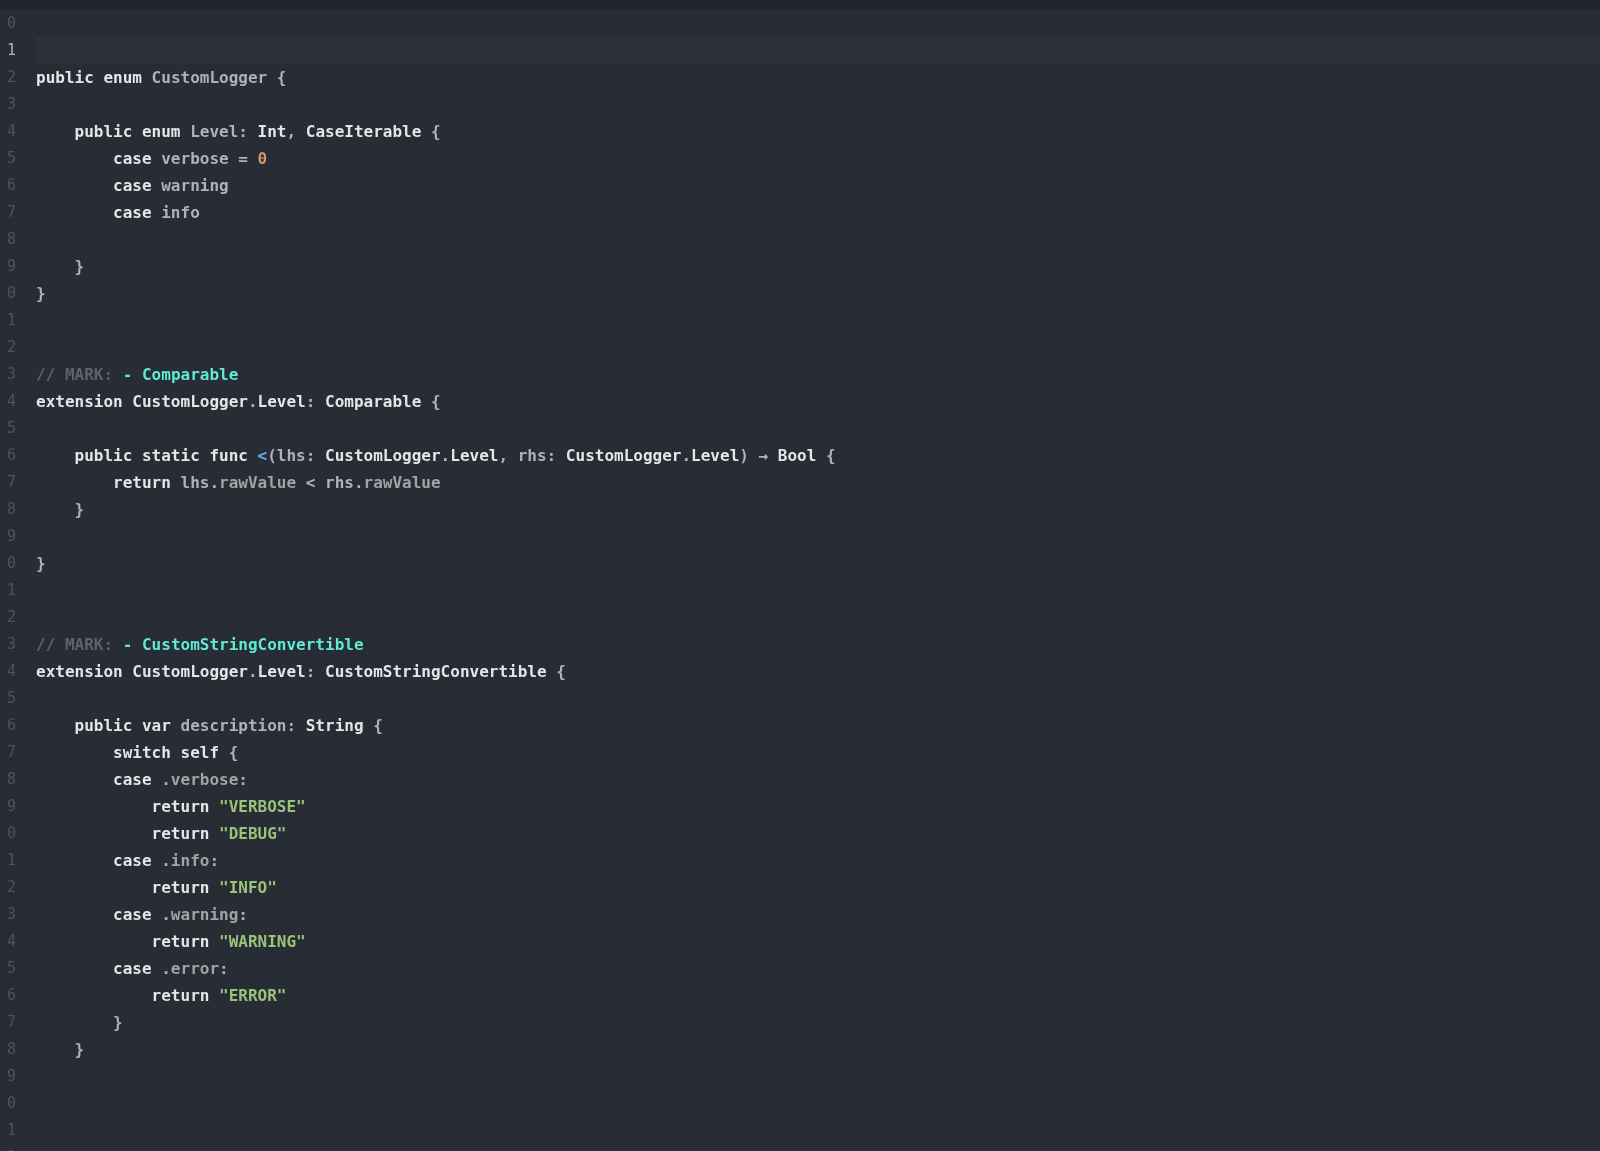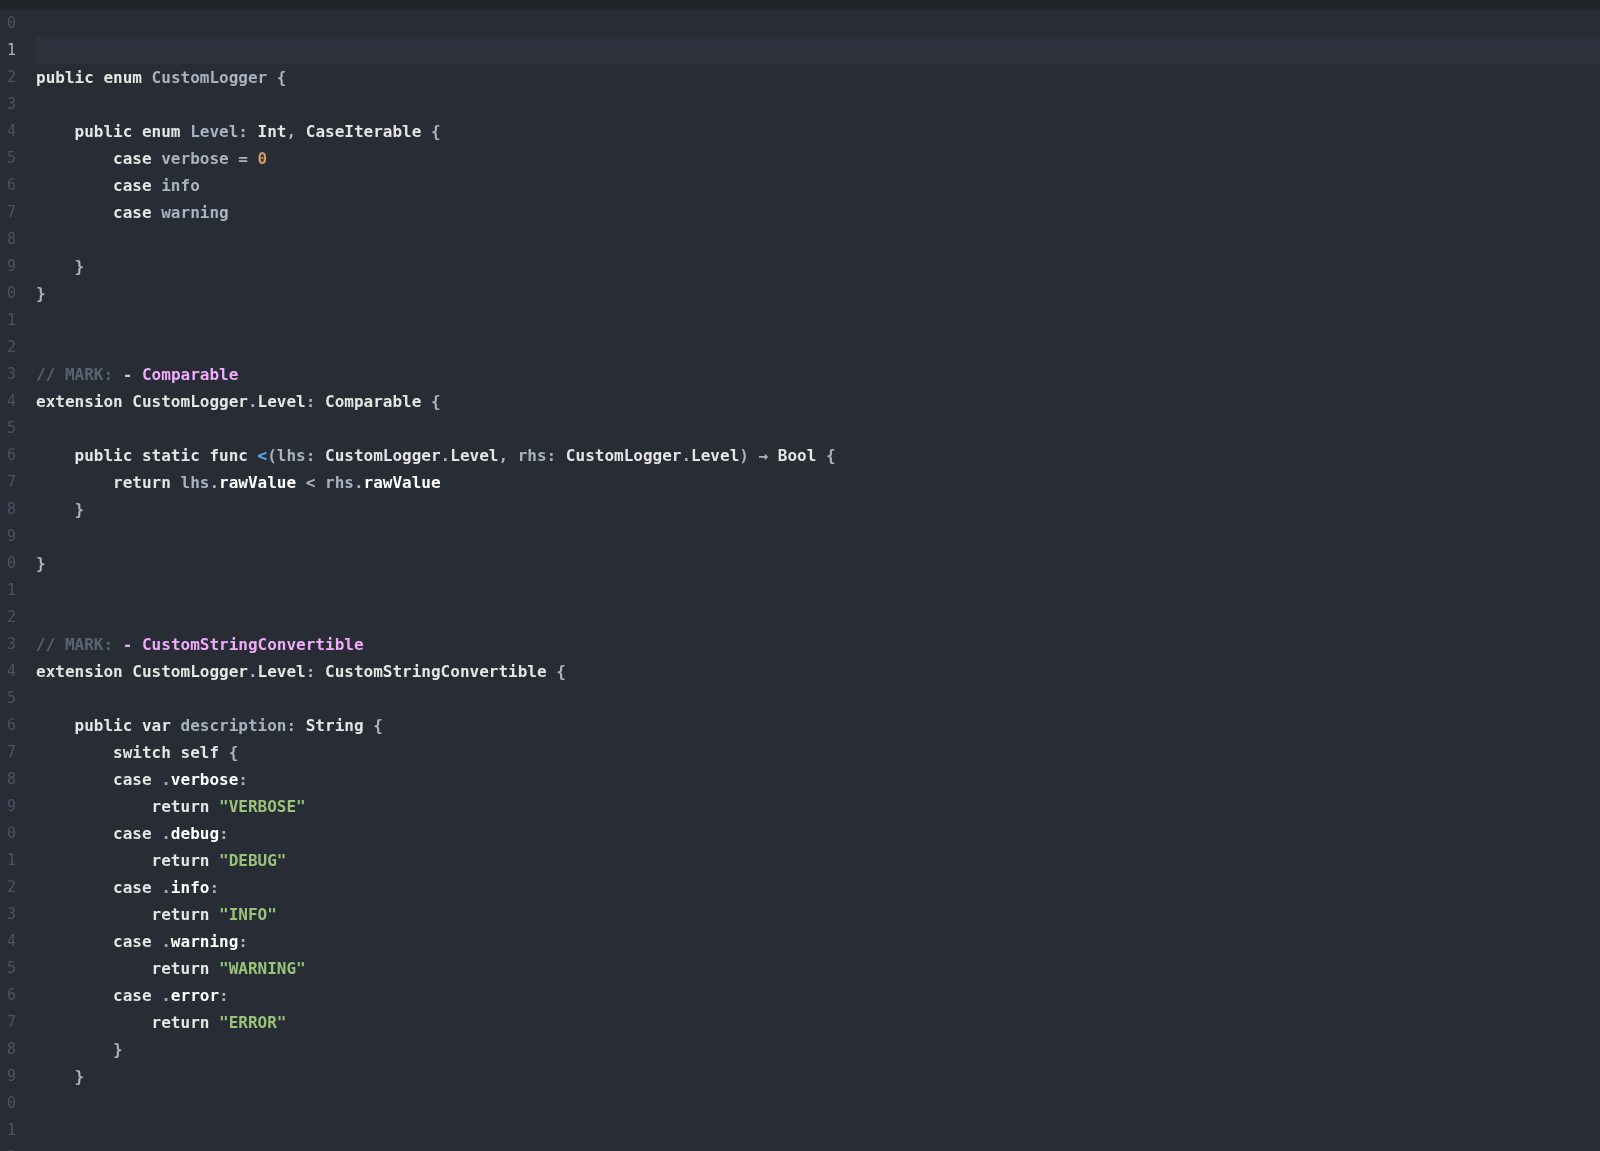--- a/index.html
+++ b/index.html
@@ -49,22 +49,22 @@
     background: #21252b;
     width: 100%;
   }
   
   .kw   { color: #e5e5e5; }       
   .type { color: #e5e5e5; }       
   .num  { color: #d19a66; }       
   .str  { color: #98c379; }       
   .pun  { color: #abb2bf; }       
   .cmt  { color: #5c6370; font-style: normal; }
-  .mark { color: #f0abfc; font-weight: 700; }
-  .prop { color: #ffffff; }       
+  .mark { color: #5eead4; font-weight: 700; }
+  .prop { color: #a3a3a3; }       
   .fn   { color: #61afef; }       
   .id   { color: #abb2bf; }       
   .arrow { color: #abb2bf; }
 </style>
 </head>
 <body>
 
 <div class="topbar"></div>
 
 <div class="editor">
@@ -115,22 +115,22 @@
 
   </div>
 
   <div class="code">
     <div class="line"></div>
     <div class="line hl"></div>
     <div class="line"><span class="kw">public</span> <span class="kw">enum</span> <span class="id">CustomLogger</span><span class="pun"> {</span></div>
     <div class="line"></div>
     <div class="line">    <span class="kw">public</span> <span class="kw">enum</span> <span class="id">Level</span><span class="pun">: </span><span class="type">Int</span><span class="pun">, </span><span class="type">CaseIterable</span><span class="pun"> {</span></div>
     <div class="line">        <span class="kw">case</span><span class="id"> verbose </span><span class="pun">= </span><span class="num">0</span></div>
+    <div class="line">        <span class="kw">case</span><span class="id"> warning</span></div>
     <div class="line">        <span class="kw">case</span><span class="id"> info</span></div>
-    <div class="line">        <span class="kw">case</span><span class="id"> warning</span></div>
     <div class="line"></div>
     <div class="line">    <span class="pun">}</span></div>
     <div class="line"><span class="pun">}</span></div>
     <div class="line"></div>
     <div class="line"></div>
     <div class="line"><span class="cmt">// </span><span class="cmt">MARK:</span><span class="mark"> - Comparable</span></div>
     <div class="line"><span class="kw">extension</span><span class="type"> CustomLogger</span><span class="pun">.</span><span class="type">Level</span><span class="pun">: </span><span class="type">Comparable</span><span class="pun"> {</span></div>
     <div class="line"></div>
     <div class="line">    <span class="kw">public</span> <span class="kw">static</span> <span class="kw">func</span><span class="fn"> &lt;</span><span class="pun">(</span><span class="id">lhs</span><span class="pun">: </span><span class="type">CustomLogger</span><span class="pun">.</span><span class="type">Level</span><span class="pun">, </span><span class="id">rhs</span><span class="pun">: </span><span class="type">CustomLogger</span><span class="pun">.</span><span class="type">Level</span><span class="pun">) </span><span class="arrow">→</span><span class="type"> Bool</span><span class="pun"> {</span></div>
     <div class="line">        <span class="kw">return</span><span class="id"> lhs</span><span class="pun">.</span><span class="prop">rawValue</span><span class="pun"> &lt; </span><span class="id">rhs</span><span class="pun">.</span><span class="prop">rawValue</span></div>
@@ -139,21 +139,20 @@
     <div class="line"><span class="pun">}</span></div>
     <div class="line"></div>
     <div class="line"></div>
     <div class="line"><span class="cmt">// </span><span class="cmt">MARK:</span><span class="mark"> - CustomStringConvertible</span></div>
     <div class="line"><span class="kw">extension</span><span class="type"> CustomLogger</span><span class="pun">.</span><span class="type">Level</span><span class="pun">: </span><span class="type">CustomStringConvertible</span><span class="pun"> {</span></div>
     <div class="line"></div>
     <div class="line">    <span class="kw">public</span> <span class="kw">var</span><span class="id"> description</span><span class="pun">: </span><span class="type">String</span><span class="pun"> {</span></div>
     <div class="line">        <span class="kw">switch</span><span class="kw"> self</span><span class="pun"> {</span></div>
     <div class="line">        <span class="kw">case</span><span class="pun"> .</span><span class="prop">verbose</span><span class="pun">:</span></div>
     <div class="line">            <span class="kw">return</span><span class="str"> "VERBOSE"</span></div>
-    <div class="line">        <span class="kw">case</span><span class="pun"> .</span><span class="prop">debug</span><span class="pun">:</span></div>
     <div class="line">            <span class="kw">return</span><span class="str"> "DEBUG"</span></div>
     <div class="line">        <span class="kw">case</span><span class="pun"> .</span><span class="prop">info</span><span class="pun">:</span></div>
     <div class="line">            <span class="kw">return</span><span class="str"> "INFO"</span></div>
     <div class="line">        <span class="kw">case</span><span class="pun"> .</span><span class="prop">warning</span><span class="pun">:</span></div>
     <div class="line">            <span class="kw">return</span><span class="str"> "WARNING"</span></div>
     <div class="line">        <span class="kw">case</span><span class="pun"> .</span><span class="prop">error</span><span class="pun">:</span></div>
     <div class="line">            <span class="kw">return</span><span class="str"> "ERROR"</span></div>
     <div class="line">        <span class="pun">}</span></div>
     <div class="line">    <span class="pun">}</span></div>
     <div class="line"></div>

